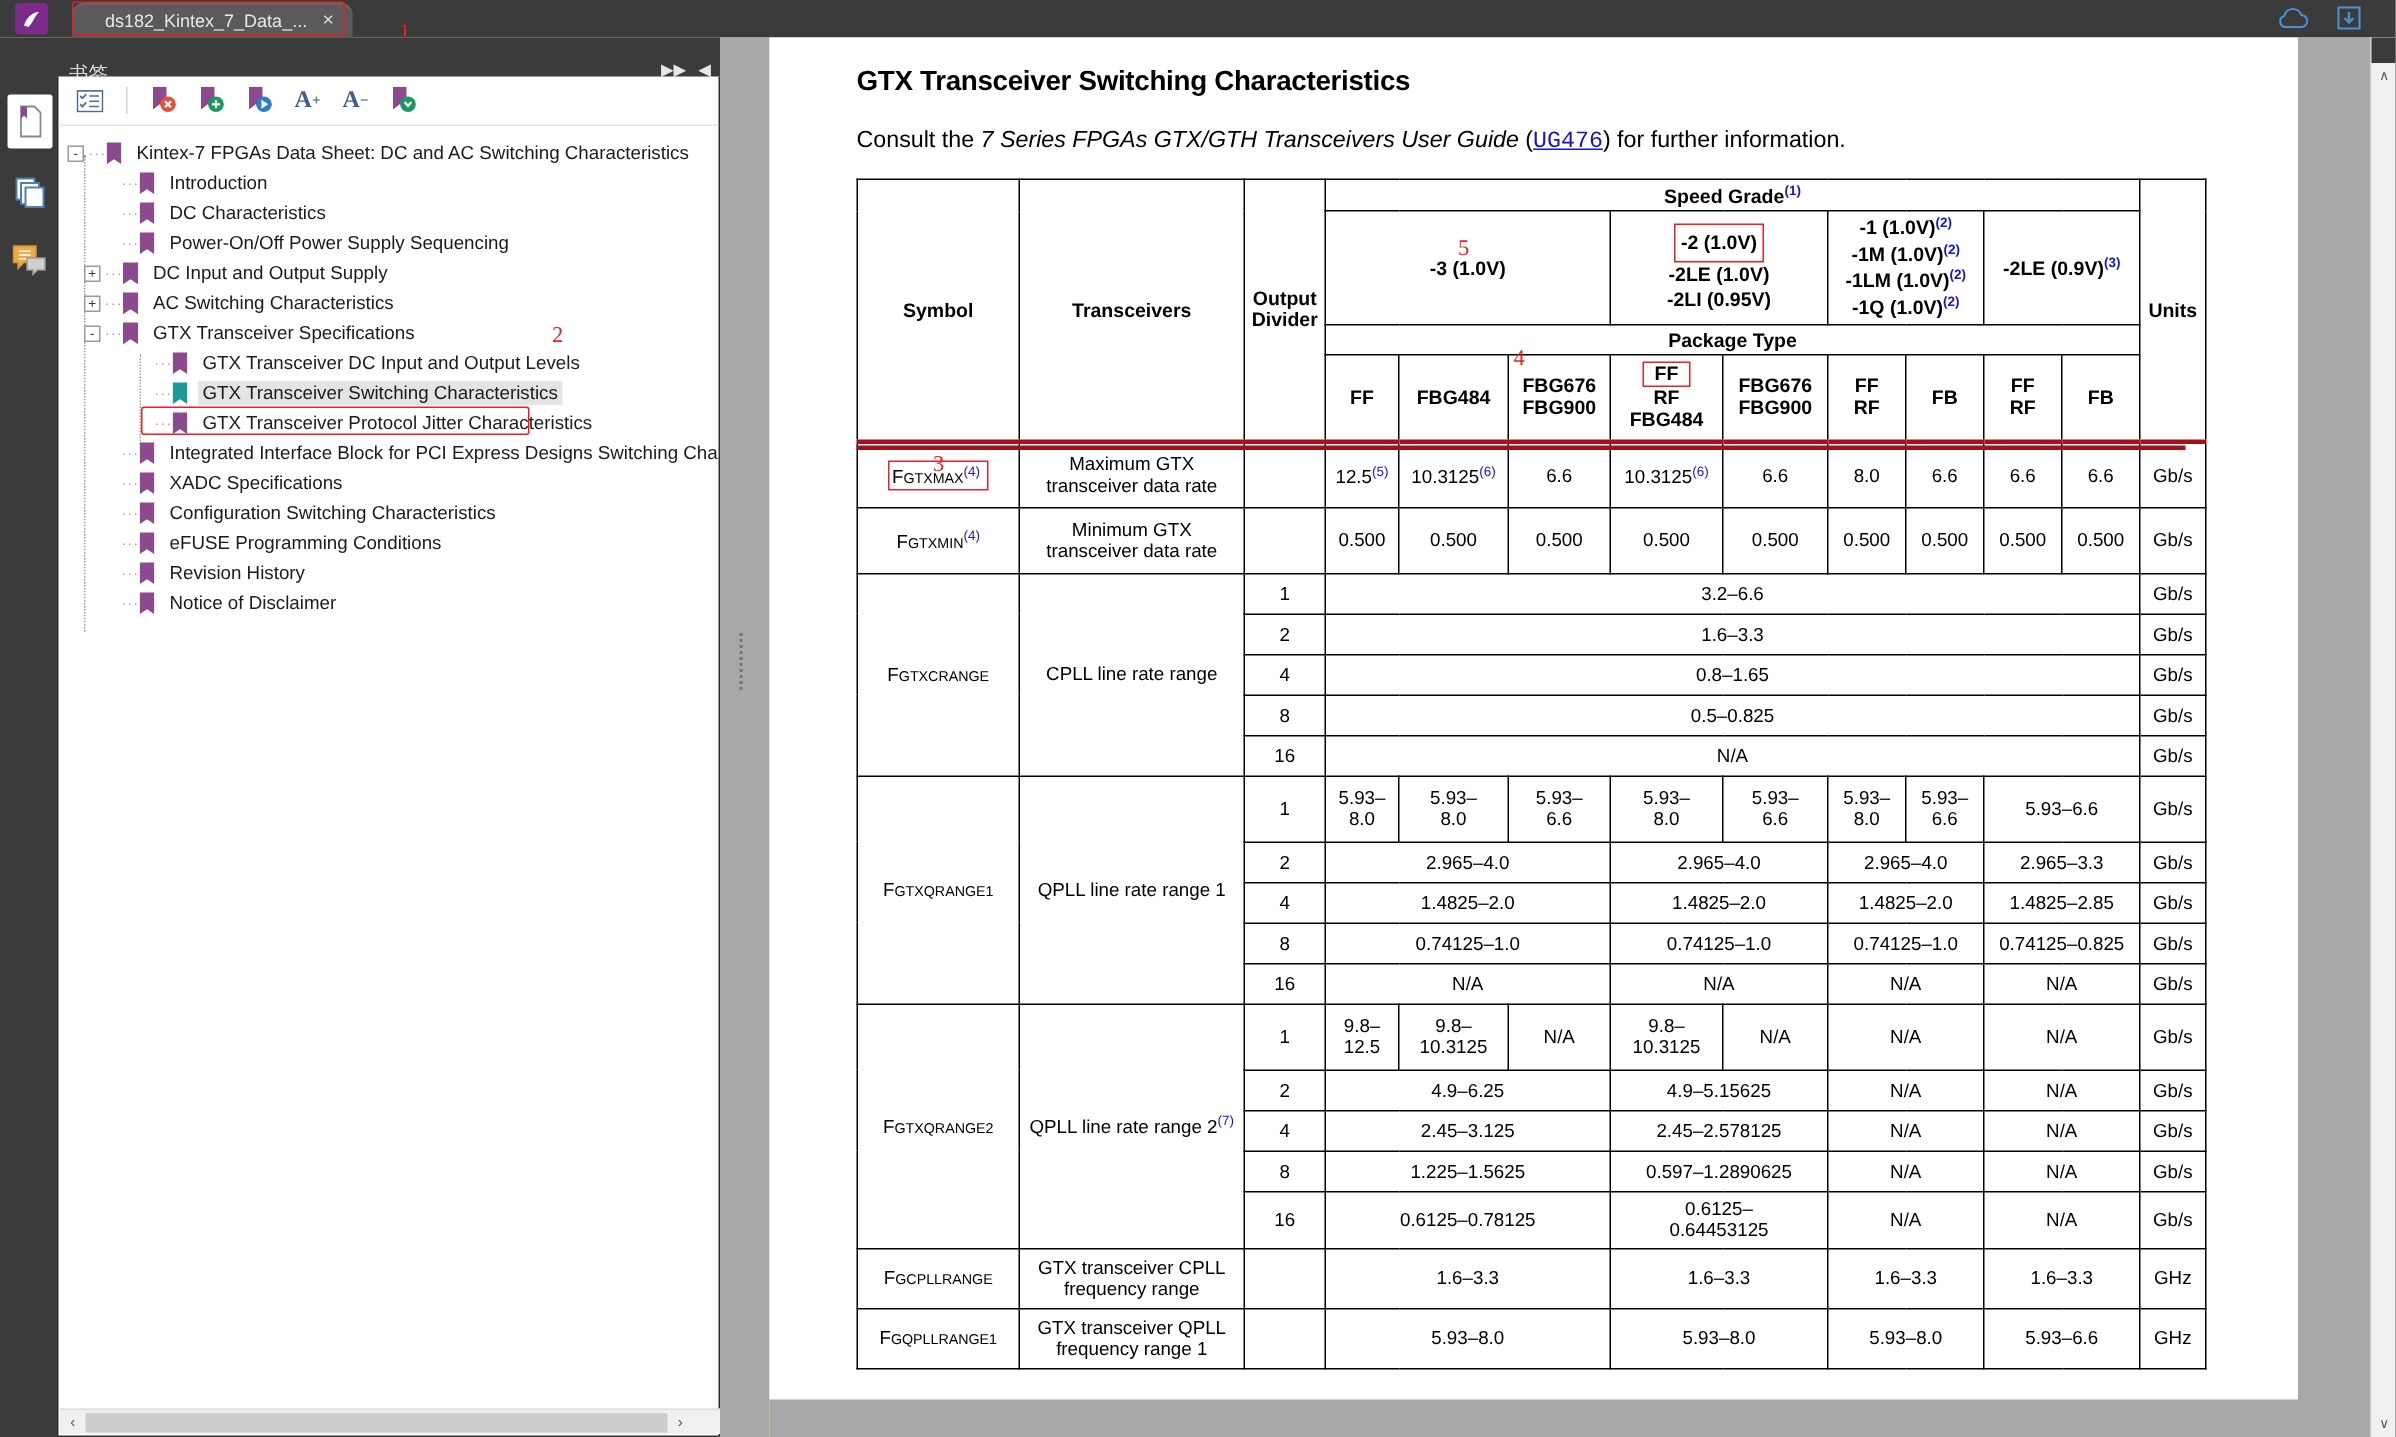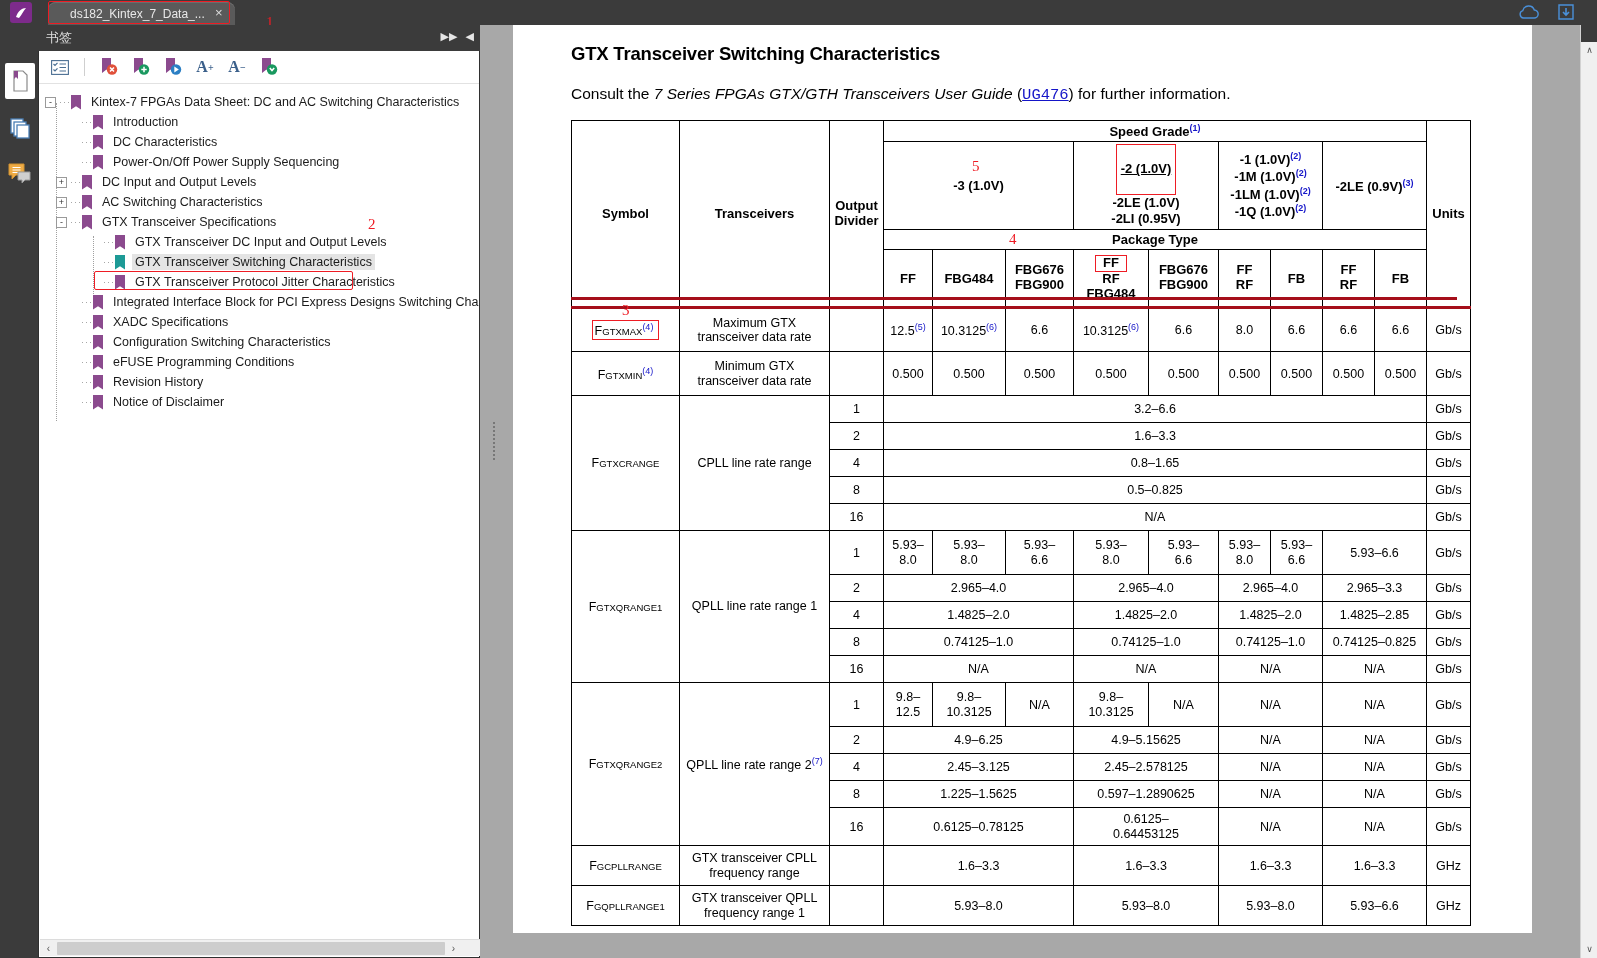--- a/index.html
+++ b/index.html
@@ -62,21 +62,21 @@
   .rail-b1 { top: 38px; }
   .rail-b2 { top: 85px; }
   .rail-b3 { top: 130px; }
 
   
   .bm-panel {
     position: absolute; left: 38px; top: 25px; width: 442px; height: 933px;
     background: #3b3b3b;
   }
   .bm-header {
-    position: absolute; left: 0; top: 0; width: 442px; height: 26px;
+    position: absolute; left: 0; top: 11px; width: 442px; height: 26px;
     color: #dcdcdc; font-size: 13px;
     display: flex; align-items: center; padding-left: 8px;
   }
   .bm-header-btns { position: absolute; right: 6px; top: 5px; display: flex; gap: 8px; }
   .hdr-btn { color: #e6e6e6; font-size: 11px; line-height: 13px; }
   .bm-body {
     position: absolute; left: 0; top: 26px; width: 442px; height: 907px;
     background: #ffffff; border: 1px solid #2f2f2f; border-top: none;
   }
   .bm-toolbar {
@@ -337,21 +337,21 @@
           <span class="bm-togglespace"></span>
           <span class="bm-dots">···</span>
           <span class="bm-flag"></span>
           <span class="bm-label">Power-On/Off Power Supply Sequencing</span>
         </div>
 
         <div class="bm-row" style="padding-left:11px;">
           <span class="bm-toggle">+</span>
           <span class="bm-dots">···</span>
           <span class="bm-flag"></span>
-          <span class="bm-label">DC Input and Output Levels</span>
+          <span class="bm-label">DC Input and Output Supply</span>
         </div>
 
         <div class="bm-row" style="padding-left:11px;">
           <span class="bm-toggle">+</span>
           <span class="bm-dots">···</span>
           <span class="bm-flag"></span>
           <span class="bm-label">AC Switching Characteristics</span>
         </div>
 
         <div class="bm-row" style="padding-left:11px;">
@@ -484,21 +484,21 @@
               <span>Speed Grade</span><span class="sup">(1)</span>
             </th>
             <th rowspan="4">Units</th>
           </tr>
 
           <tr>
             <th colspan="3" style="height:74px">
               <span>-3 (1.0V)</span>
             </th>
             <th colspan="2" style="line-height:1.25">
-              <span style="position:relative;display:inline-block;padding:16px 4px;border:1.4px solid #ee1c24;text-decoration:underline;">-2 (1.0V)</span><br>
+              <span style="position:relative;display:inline-block;padding:4px 4px;border:1.4px solid #ee1c24;">-2 (1.0V)</span><br>
               <span>-2LE (1.0V)</span><br>
               <span>-2LI (0.95V)</span>
             </th>
             <th colspan="2" style="line-height:1.25">
               <span>-1 (1.0V)</span><span class="sup">(2)</span><br>
               <span>-1M (1.0V)</span><span class="sup">(2)</span><br>
               <span>-1LM (1.0V)</span><span class="sup">(2)</span><br>
               <span>-1Q (1.0V)</span><span class="sup">(2)</span>
             </th>
             <th colspan="2">

